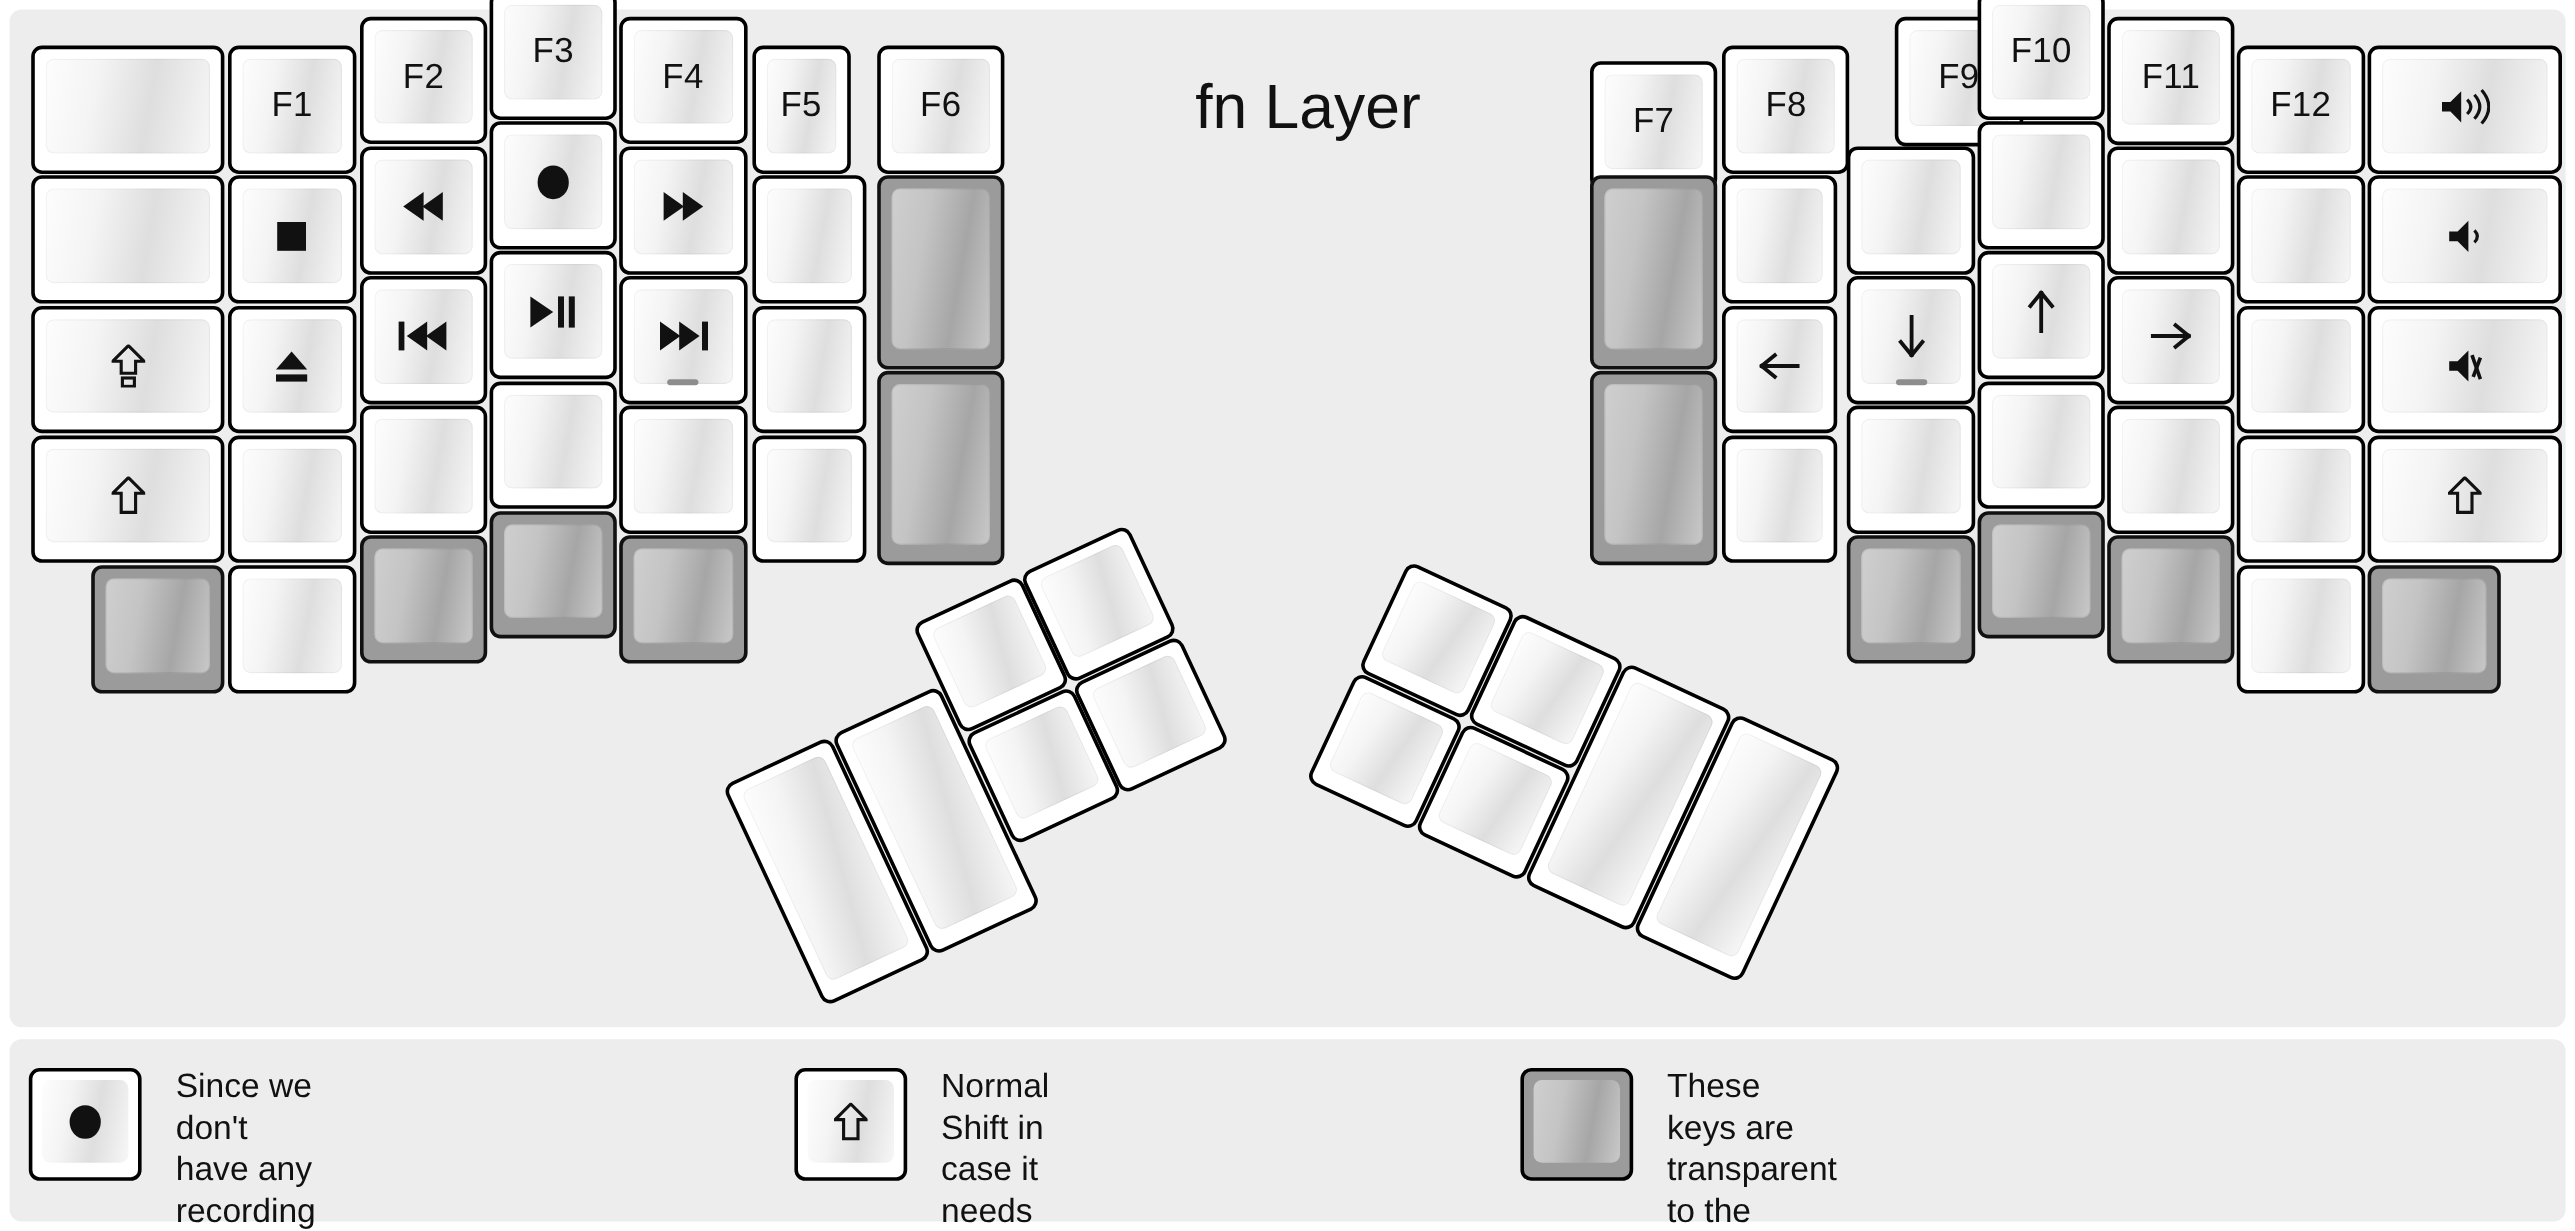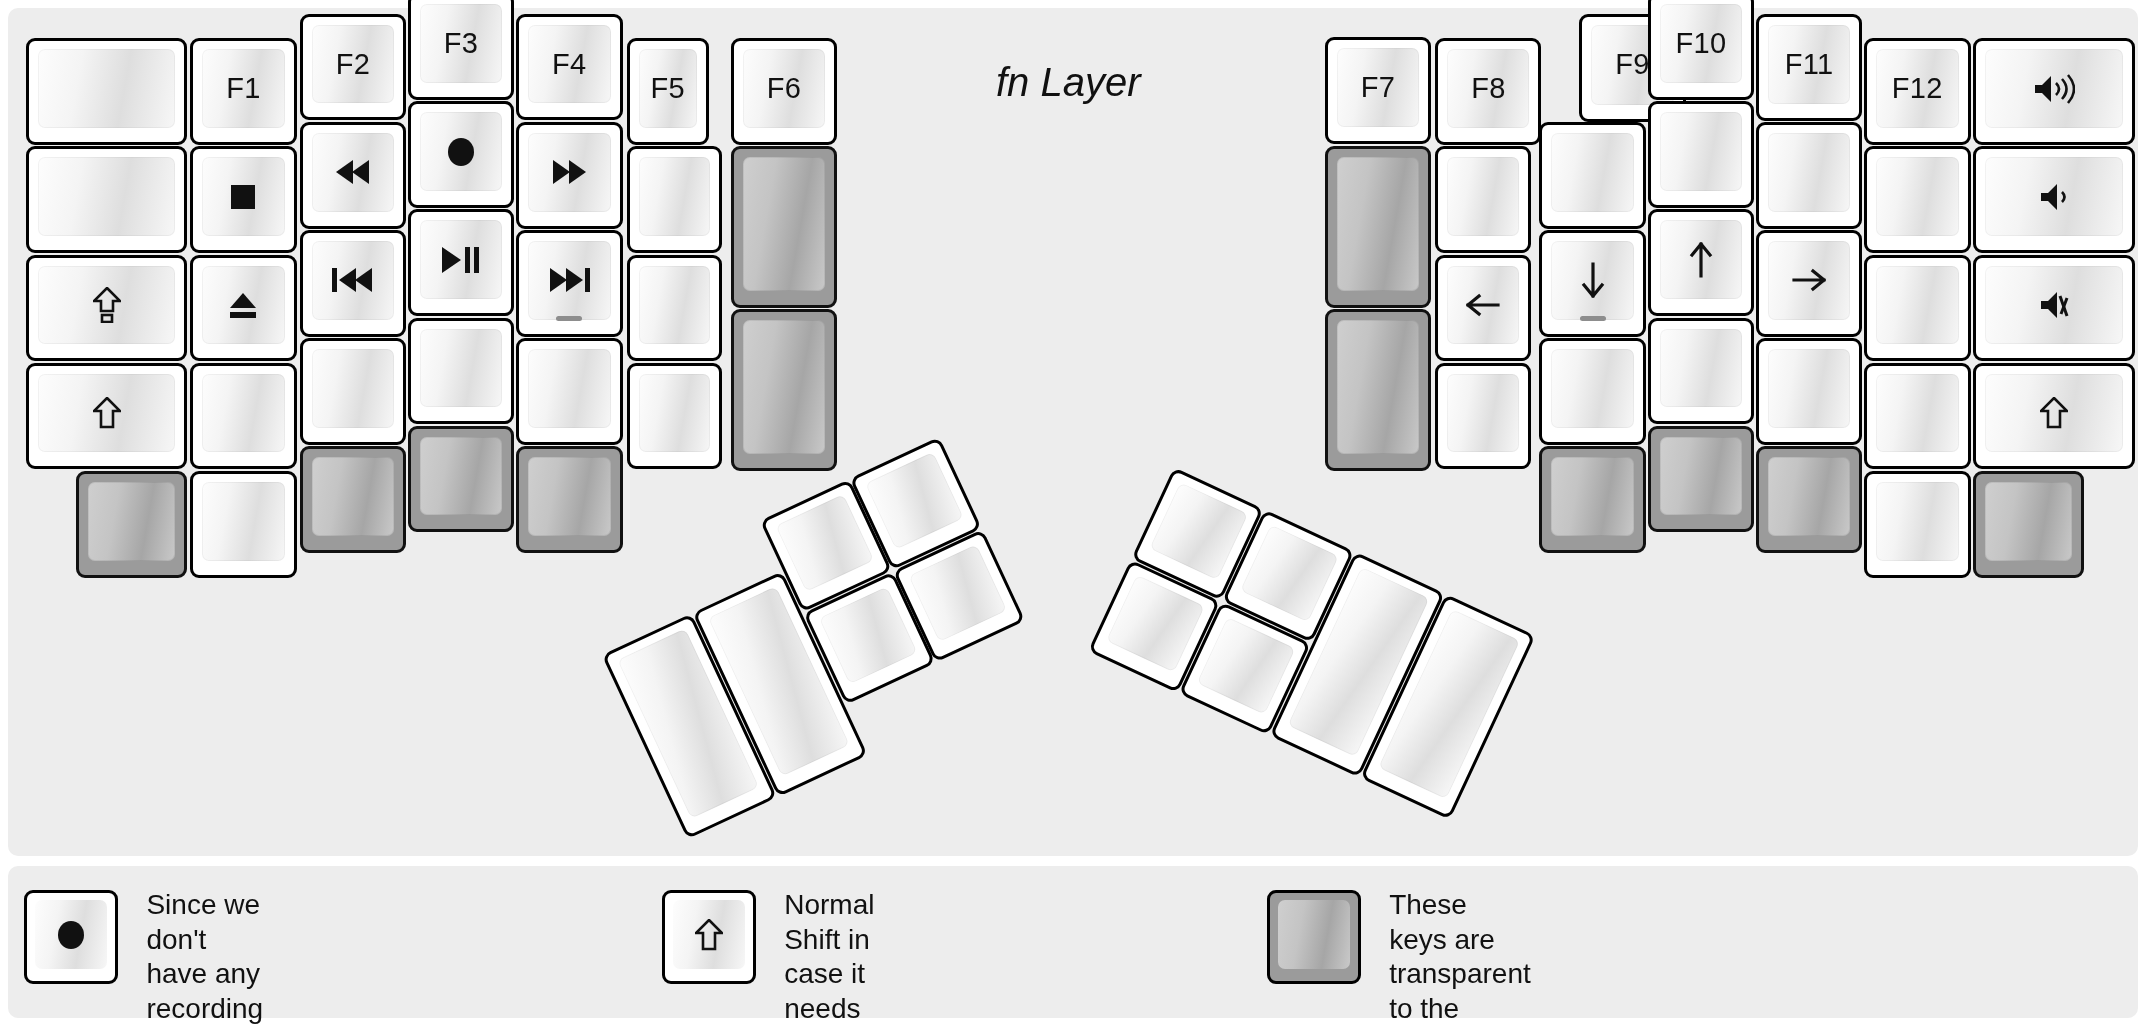--- a/index.html
+++ b/index.html
@@ -60,24 +60,23 @@
     left:50%;transform:translateX(-50%);
     bottom:13px;
     width:26px;height:5px;border-radius:3px;
     background:#8d8d8d;
   }
 
   
   #page-title{
     position:absolute;
     left:988px;top:52px;
-    font-size:40px;
+    font-size:52px;
     color:#111;
     white-space:nowrap;
-    font-style:italic;
   }
 
   
   .legend-item{position:absolute;top:0;height:152px;}
   .legend-key{
     position:absolute;top:24px;left:0;
     width:94px;height:94px;
     box-sizing:border-box;
     border:3px solid #000;border-radius:9px;background:#fff;
   }
@@ -330,21 +329,21 @@
         <div class="key trns" style="left: 722.633px; top: 138.443px; width: 106.753px; height: 161.497px;">
           <div class="cap">
             <span class="legend"></span>
           </div>
         </div>
         <div class="key trns" style="left: 722.633px; top: 301.309px; width: 106.753px; height: 161.497px;">
           <div class="cap">
             <span class="legend"></span>
           </div>
         </div>
-        <div class="key" style="left: 1316.61px; top: 29px; width: 106.753px; height: 106.753px;">
+        <div class="key" style="left: 1316.61px; top: 43px; width: 106.753px; height: 106.753px;">
           <div class="cap">
             <span class="legend">F7</span>
           </div>
         </div>
         <div class="key trns" style="left: 1316.61px; top: 138.443px; width: 106.753px; height: 161.497px;">
           <div class="cap">
             <span class="legend"></span>
           </div>
         </div>
         <div class="key trns" style="left: 1316.61px; top: 301.309px; width: 106.753px; height: 161.497px;">

